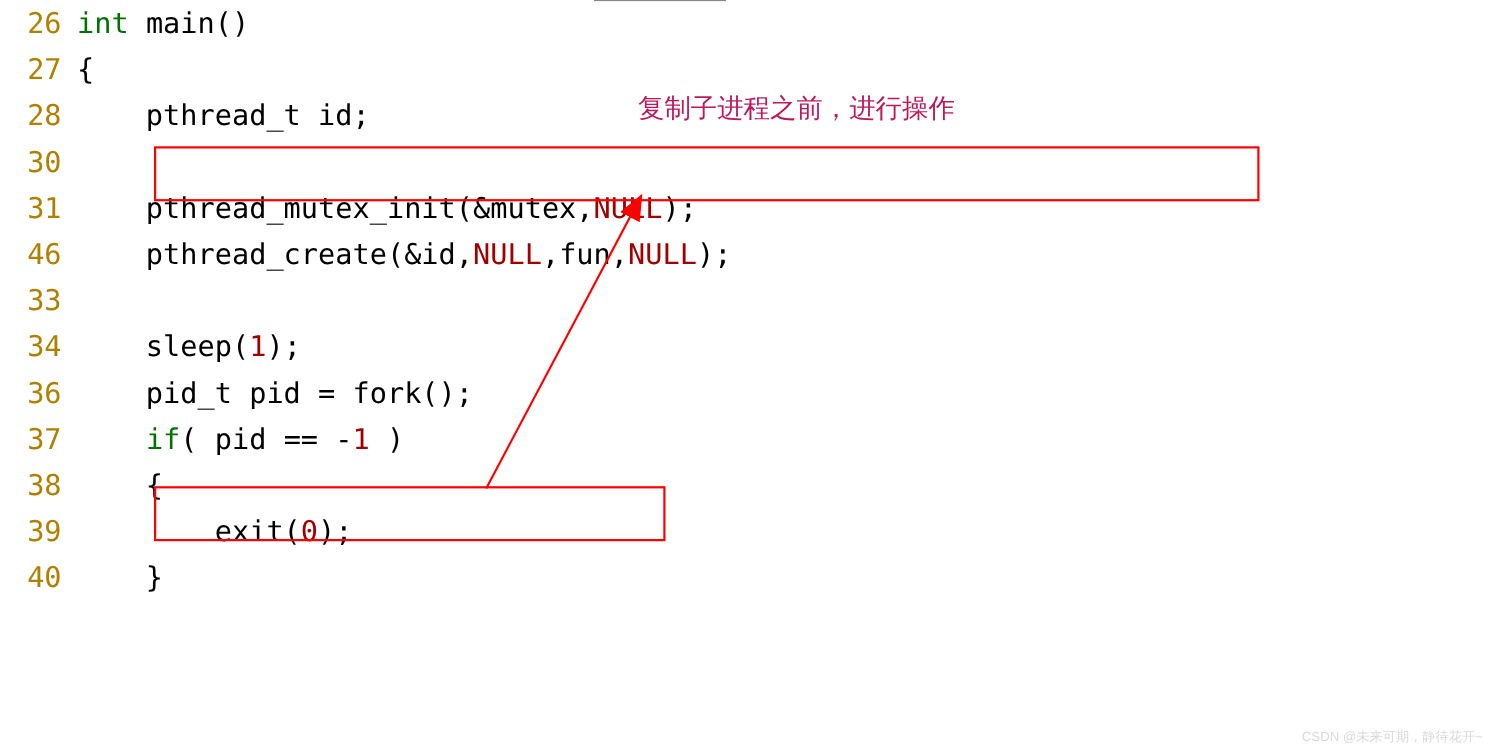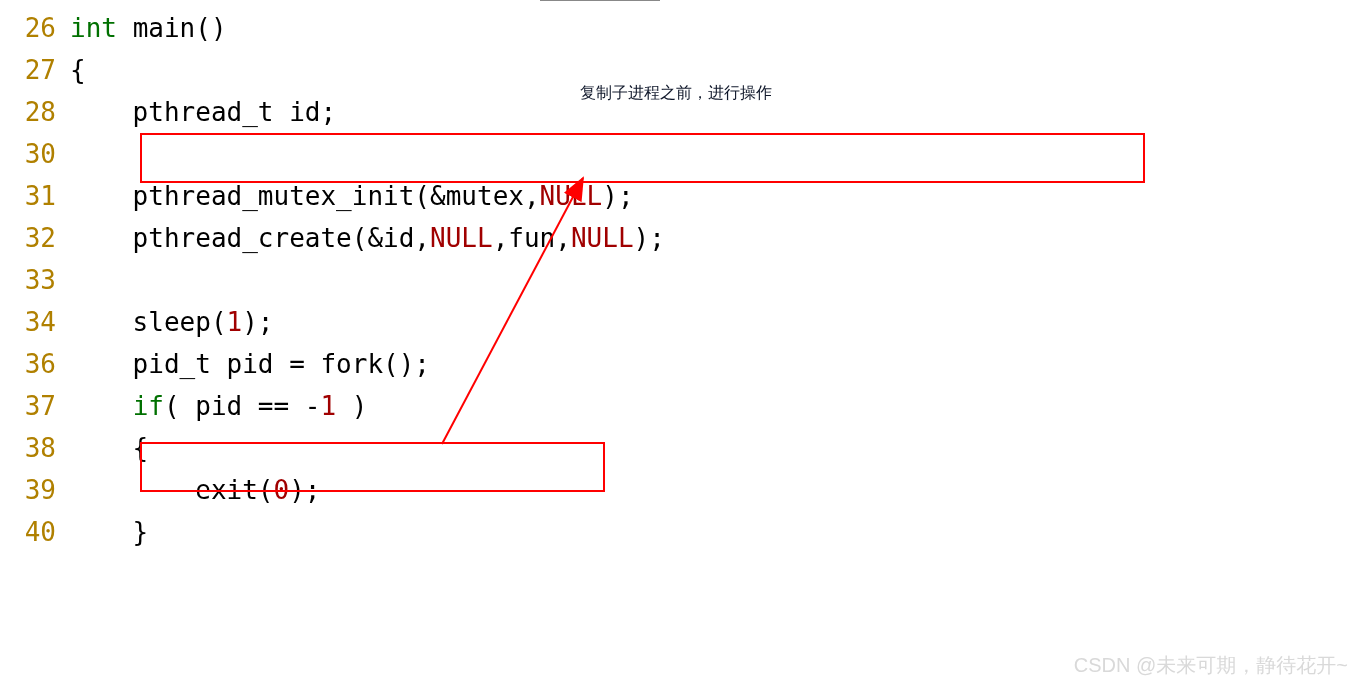--- a/index.html
+++ b/index.html
@@ -13,21 +13,21 @@
     width: 1358px;
     height: 685px;
     overflow: hidden;
   }
   .code-area {
     position: relative;
     padding-top: 4px;
   }
   .line {
     display: flex;
-    align-items: flex-end;
+    align-items: flex-start;
     white-space: pre;
     height: 42px;
   }
   .lineno {
     width: 56px;
     text-align: right;
     color: #b08000;
     padding-right: 14px;
     user-select: none;
   }
@@ -45,35 +45,35 @@
     vertical-align: -4px;
   }
   .redbox {
     position: absolute;
     border: 2px solid #ff0000;
     pointer-events: none;
     box-sizing: border-box;
   }
   .red-annot {
     position: absolute;
-    color: #0f172a;
+    color: #be185d;
     font-family: "Microsoft YaHei", "SimSun", sans-serif;
-    font-size: 16px;
+    font-size: 24px;
   }
   .arrow {
     position: absolute;
     pointer-events: none;
   }
   .watermark {
     position: absolute;
     right: 10px;
     bottom: 6px;
     color: #d9d9d9;
     font-family: "Microsoft YaHei", sans-serif;
-    font-size: 20px;
+    font-size: 12px;
   }
   .top-sep {
     position: absolute;
     top: 0;
     left: 540px;
     width: 120px;
     height: 1px;
     background: #888;
   }
 </style>
@@ -81,21 +81,21 @@
 <body>
 
 <div class="top-sep"></div>
 
 <div class="code-area" id="code-area">
     <div class="line"><span class="lineno">26</span><span class="code"><span class="kw-type">int </span><span>main()</span></span></div>
     <div class="line"><span class="lineno">27</span><span class="code"><span>{</span></span></div>
     <div class="line"><span class="lineno">28</span><span class="code"><span>    pthread_t id;</span></span></div>
     <div class="line"><span class="lineno">30</span><span class="code"></span></div>
     <div class="line"><span class="lineno">31</span><span class="code"><span>    pthread_mutex_init(&amp;mutex,</span><span class="kw-null">NULL</span><span>);</span></span></div>
-    <div class="line"><span class="lineno">32</span><span class="code"><span>    pthread_create(&amp;id,</span><span class="kw-null">NULL</span><span>,fun,</span><span class="kw-null">NULL</span><span>);</span></span></div>
+    <div class="line"><span class="lineno">46</span><span class="code"><span>    pthread_create(&amp;id,</span><span class="kw-null">NULL</span><span>,fun,</span><span class="kw-null">NULL</span><span>);</span></span></div>
     <div class="line"><span class="lineno">33</span><span class="code"></span></div>
     <div class="line"><span class="lineno">34</span><span class="code"><span>    sleep(</span><span class="num">1</span><span>);</span></span></div>
     <div class="line"><span class="lineno">36</span><span class="code"><span>    pid_t pid = fork();</span></span></div>
     <div class="line"><span class="lineno">37</span><span class="code"><span>    </span><span class="kw-type">if</span><span>( pid == -</span><span class="num">1</span><span> )</span></span></div>
     <div class="line"><span class="lineno">38</span><span class="code"><span>    {</span></span></div>
     <div class="line"><span class="lineno">39</span><span class="code"><span>        exit(</span><span class="num">0</span><span>);</span></span></div>
     <div class="line"><span class="lineno">40</span><span class="code"><span>    }</span></span></div>
   </div>
 
 <div class="red-annot" style="left:580px; top:82px;">复制子进程之前，进行操作</div>

